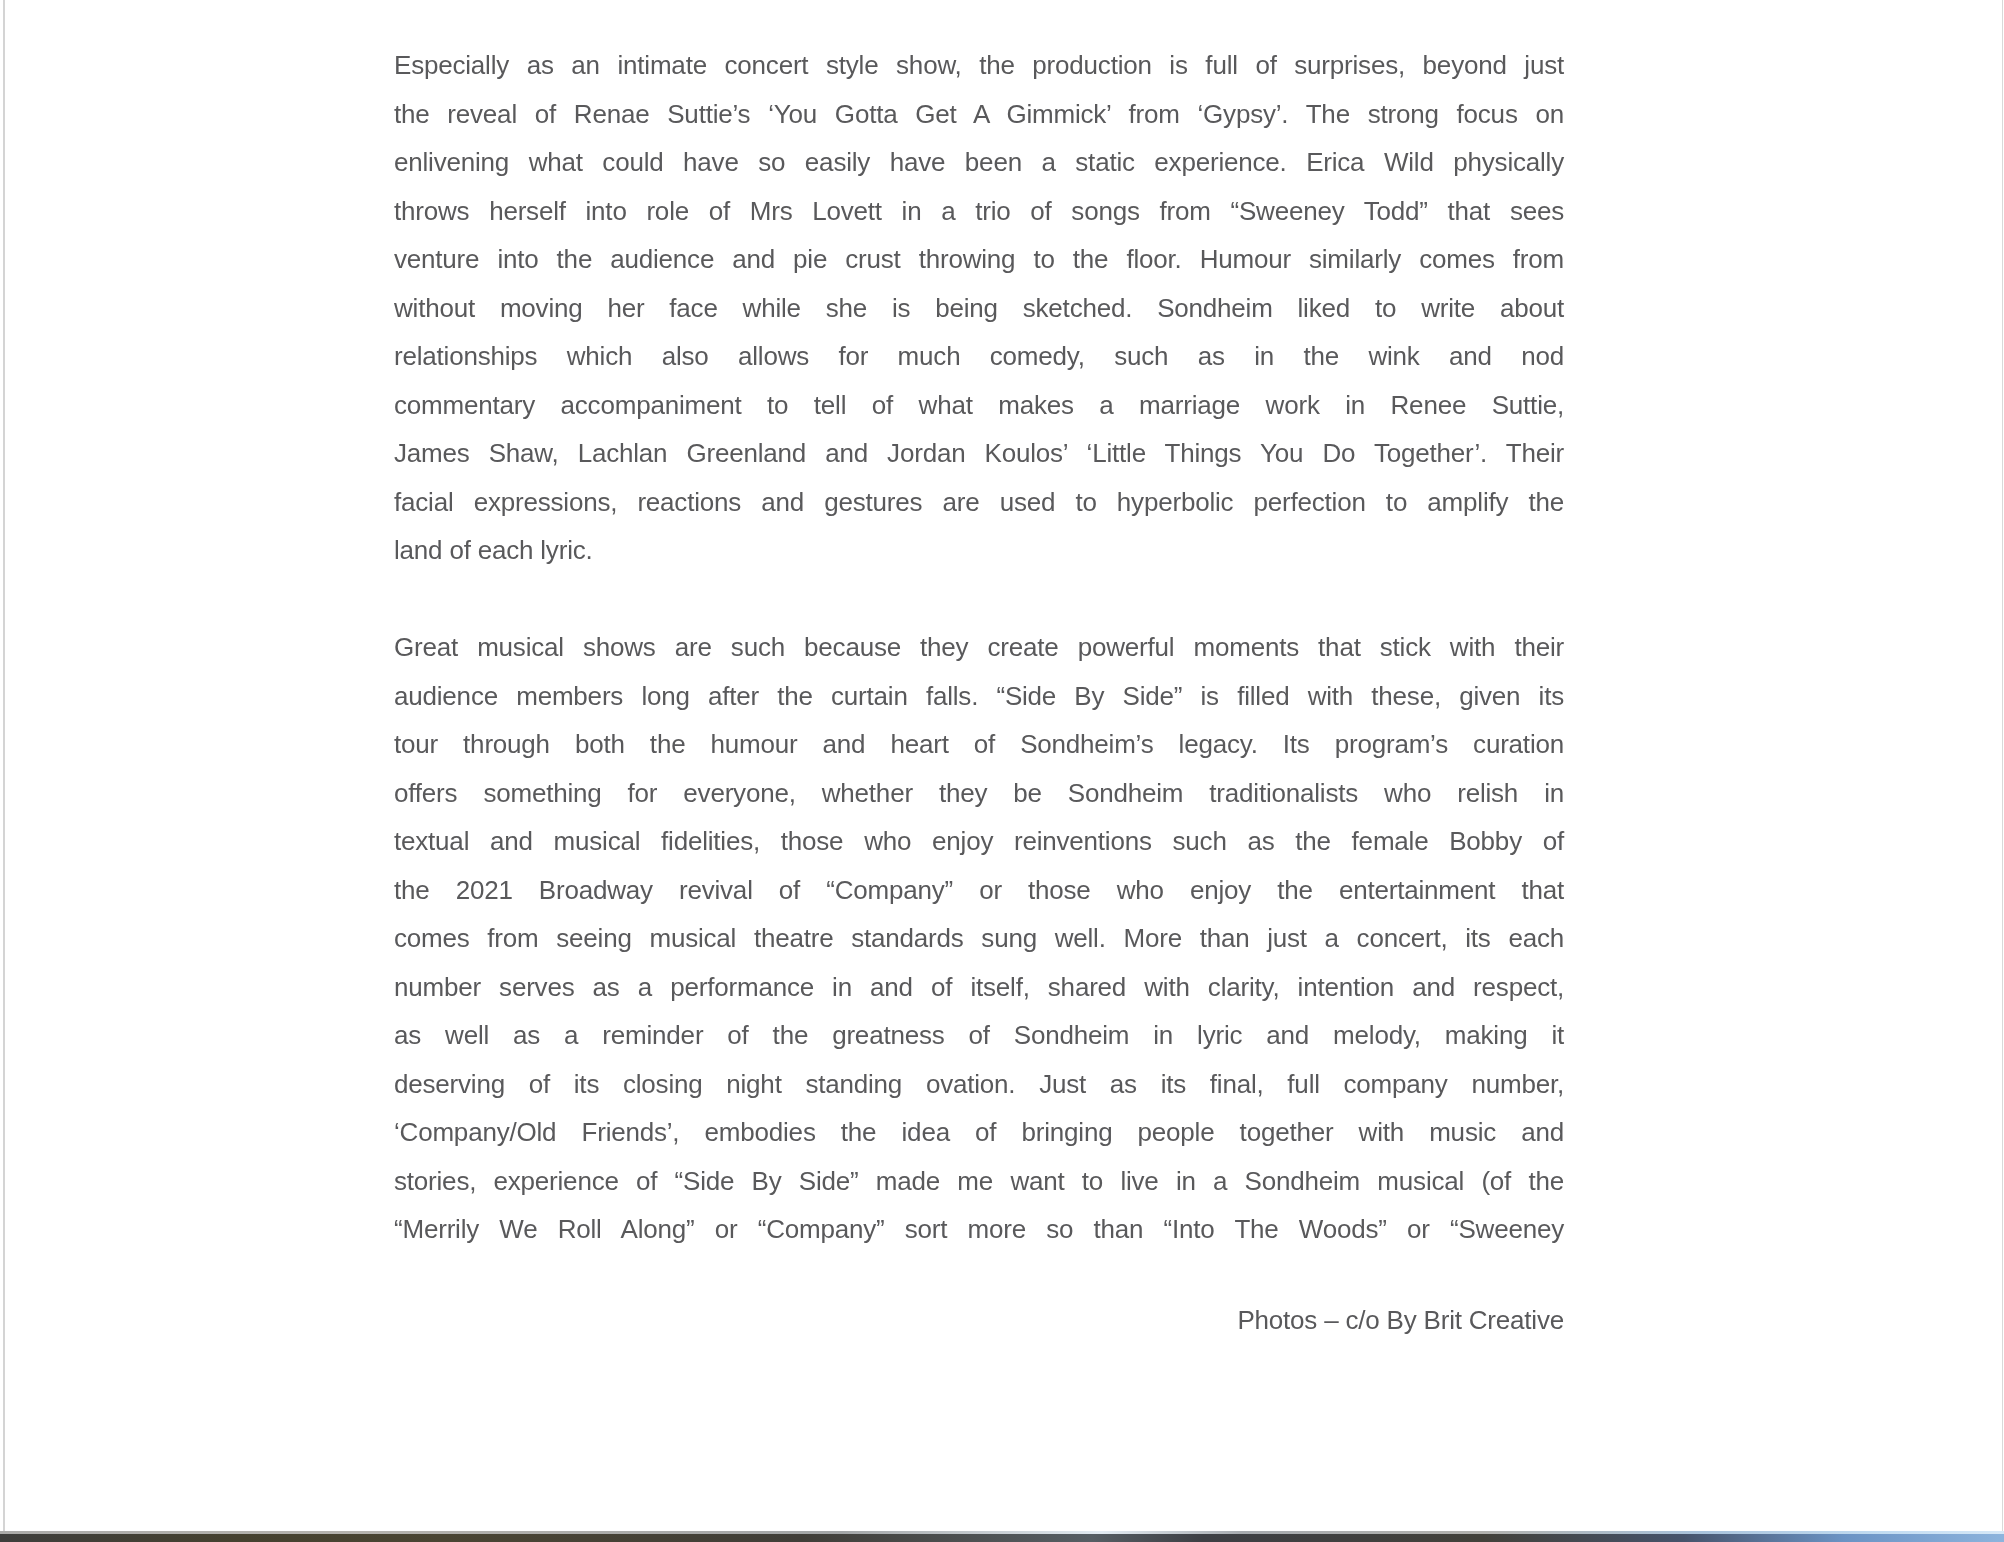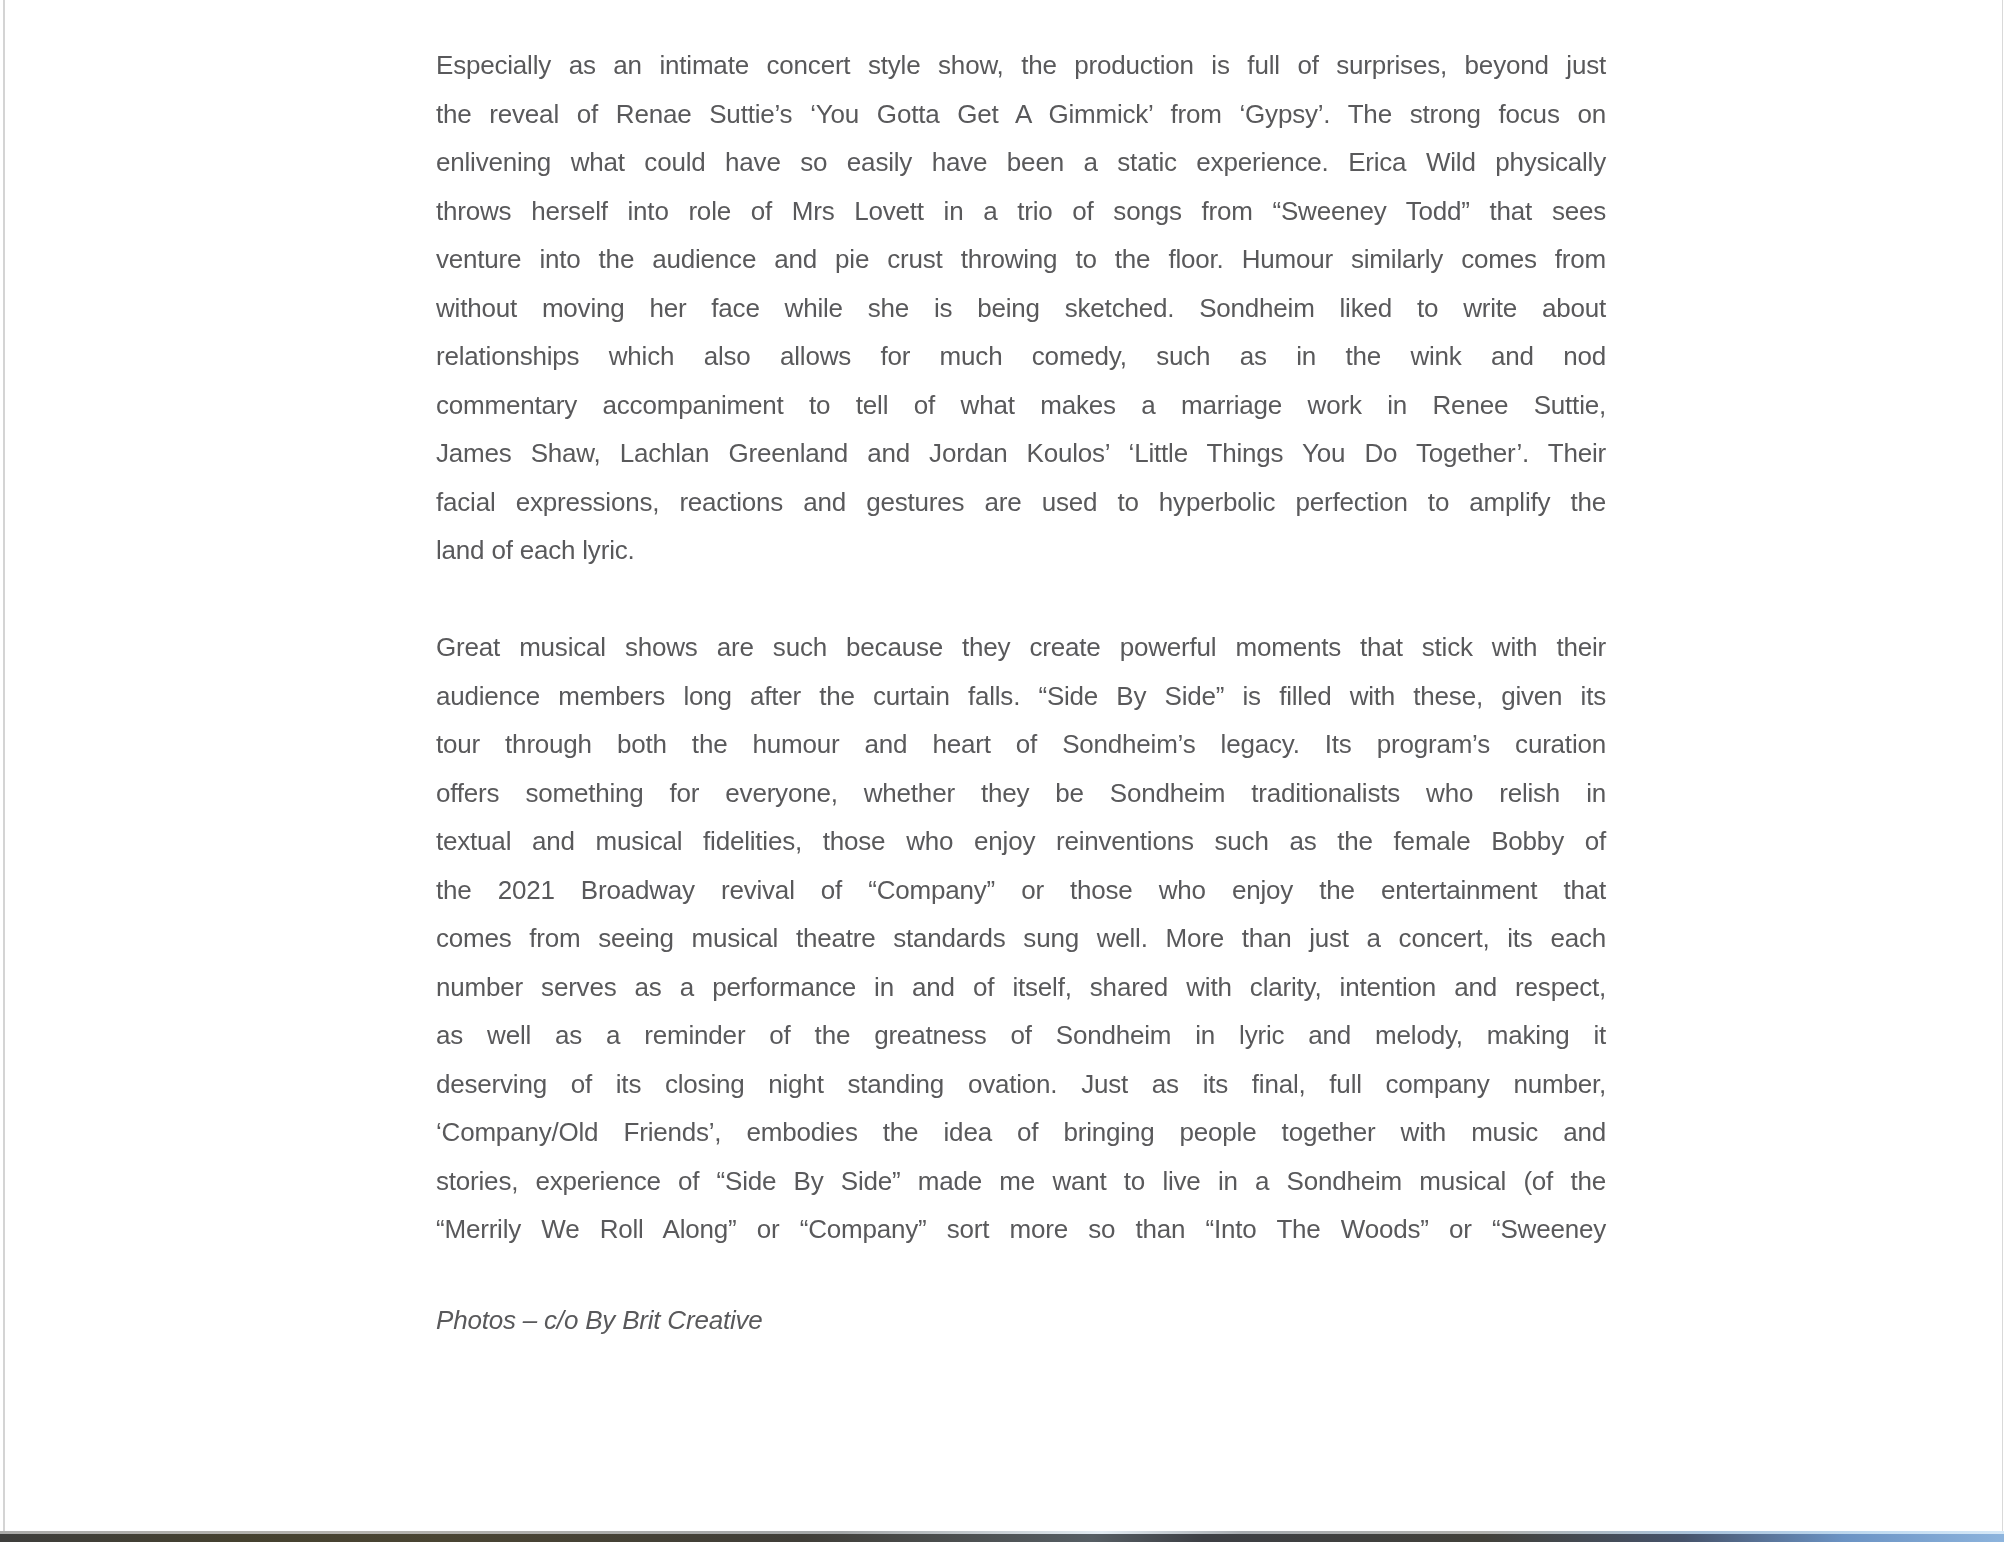--- a/index.html
+++ b/index.html
@@ -18,37 +18,37 @@
     background: #d4d4d4;
   }
   .edge-right {
     position: absolute;
     right: 1px; top: 0;
     width: 1px; height: 100%;
     background: #d9d9d9;
   }
   .article {
     position: absolute;
-    left: 436px;
+    left: 394px;
     top: 41px;
     width: 1170px;
     color: #59595b;
     font-size: 26px;
     line-height: 48.5px;
     letter-spacing: -0.2px;
   }
   .para { margin: 0 0 48.5px 0; }
   .line {
     text-align: justify;
     text-align-last: justify;
   }
   .line.last { text-align-last: left; }
   .credit {
-    font-style: italic;
     margin: -6px 0 0 0;
+    text-align: right;
   }
   .photo-strip {
     position: absolute;
     left: 0; bottom: 0;
     width: 100%; height: 11px;
   }
   .photo-strip .strip-highlight {
     height: 3px;
     background: linear-gradient(90deg,
       #ababa9 0%, #b5b3ae 18%, #a3a6a7 42%,

